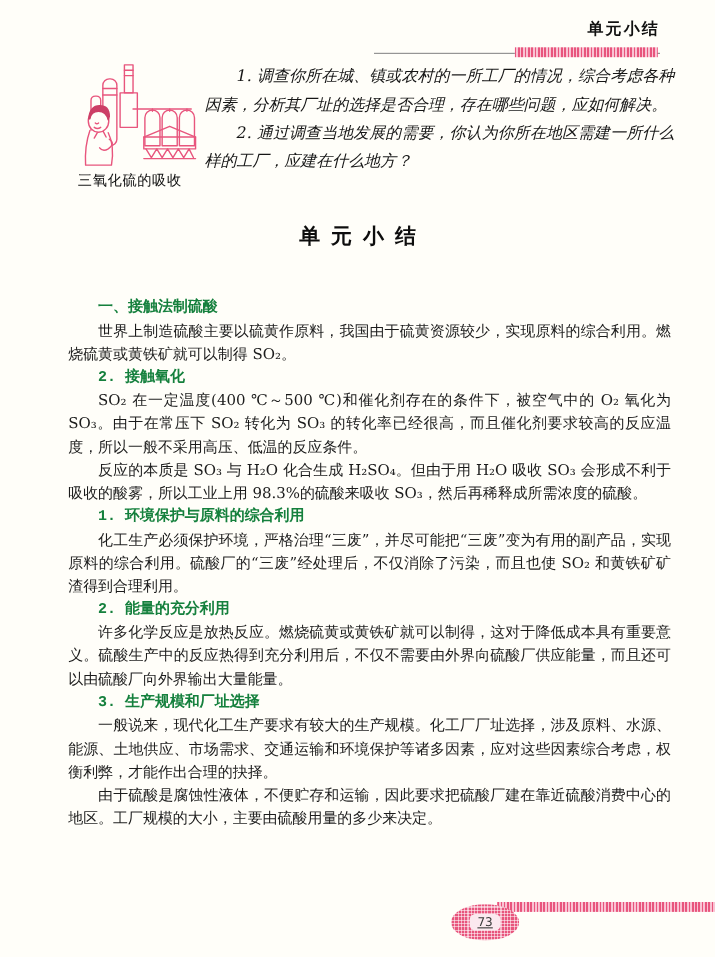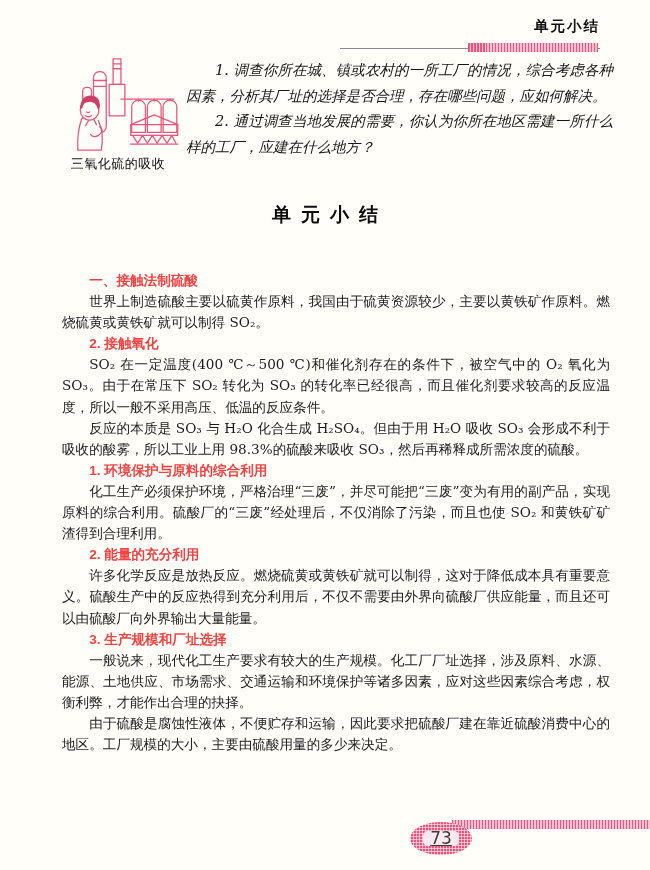--- a/index.html
+++ b/index.html
@@ -68,40 +68,40 @@
     letter-spacing:10px; text-indent:10px; color:#0d0d0d;
   }
 
   
   .body-text{
     position:absolute; top:270px; left:62px; width:548px;
     font-size:13.6px; line-height:21.1px; text-align:justify; color:var(--ink);
   }
   .para{text-indent:2em;}
   .para.heading1,.para.heading2{
-    font-family:Liberation Sans, sans-serif;
-    font-weight:600; color:#ef4444;
+    font-family:Liberation Mono, monospace;
+    font-weight:600; color:#15803d;
   }
 
   
   .foot-bar{
     position:absolute; top:820px; left:452px; width:198px; height:9px;
   }
   .page-ellipse{
     position:absolute; top:822px; left:410px; width:62px; height:33px;
     border-radius:50%;
     background-color:var(--accent);
     background-image:
       repeating-linear-gradient(90deg, rgba(255,255,255,.55) 0 1px, transparent 1px 3px),
       repeating-linear-gradient(0deg,  rgba(255,255,255,.55) 0 1px, transparent 1px 3px);
     display:flex; align-items:center; justify-content:center;
   }
   .page-num-badge{
     background:#fbe9ef; border-radius:5px; padding:0 7px;
-    font-size:17px; line-height:15px; color:#3a3a3a;
+    font-size:11px; line-height:15px; color:#3a3a3a;
     font-family:"DejaVu Sans","Liberation Sans",sans-serif;
     text-decoration:underline;
   }
 </style>
 </head>
 <body>
 
 <div class="running-head">单元小结</div>
 <div class="head-rule"></div>
 <div class="head-bar hatch-v"></div>
@@ -148,21 +148,21 @@
 
 <div class="questions">
     <div class="q-para">1. 调查你所在城、镇或农村的一所工厂的情况，综合考虑各种因素，分析其厂址的选择是否合理，存在哪些问题，应如何解决。</div>
     <div class="q-para">2. 通过调查当地发展的需要，你认为你所在地区需建一所什么样的工厂，应建在什么地方？</div>
   </div>
 
 <div class="main-title">单元小结</div>
 
 <div class="body-text">
     <div class="para heading1">一、接触法制硫酸</div>
-    <div class="para body">世界上制造硫酸主要以硫黄作原料，我国由于硫黄资源较少，主要以黄铁矿作原料。燃烧硫黄或黄铁矿就可以制得 SO₂。</div>
+    <div class="para body">世界上制造硫酸主要以硫黄作原料，我国由于硫黄资源较少，实现原料的综合利用。燃烧硫黄或黄铁矿就可以制得 SO₂。</div>
     <div class="para heading2">2. 接触氧化</div>
     <div class="para body">SO₂ 在一定温度(400 ℃～500 ℃)和催化剂存在的条件下，被空气中的 O₂ 氧化为 SO₃。由于在常压下 SO₂ 转化为 SO₃ 的转化率已经很高，而且催化剂要求较高的反应温度，所以一般不采用高压、低温的反应条件。</div>
     <div class="para body">反应的本质是 SO₃ 与 H₂O 化合生成 H₂SO₄。但由于用 H₂O 吸收 SO₃ 会形成不利于吸收的酸雾，所以工业上用 98.3%的硫酸来吸收 SO₃，然后再稀释成所需浓度的硫酸。</div>
     <div class="para heading2">1. 环境保护与原料的综合利用</div>
     <div class="para body">化工生产必须保护环境，严格治理“三废”，并尽可能把“三废”变为有用的副产品，实现原料的综合利用。硫酸厂的“三废”经处理后，不仅消除了污染，而且也使 SO₂ 和黄铁矿矿渣得到合理利用。</div>
     <div class="para heading2">2. 能量的充分利用</div>
     <div class="para body">许多化学反应是放热反应。燃烧硫黄或黄铁矿就可以制得，这对于降低成本具有重要意义。硫酸生产中的反应热得到充分利用后，不仅不需要由外界向硫酸厂供应能量，而且还可以由硫酸厂向外界输出大量能量。</div>
     <div class="para heading2">3. 生产规模和厂址选择</div>
     <div class="para body">一般说来，现代化工生产要求有较大的生产规模。化工厂厂址选择，涉及原料、水源、能源、土地供应、市场需求、交通运输和环境保护等诸多因素，应对这些因素综合考虑，权衡利弊，才能作出合理的抉择。</div>
     <div class="para body">由于硫酸是腐蚀性液体，不便贮存和运输，因此要求把硫酸厂建在靠近硫酸消费中心的地区。工厂规模的大小，主要由硫酸用量的多少来决定。</div>

